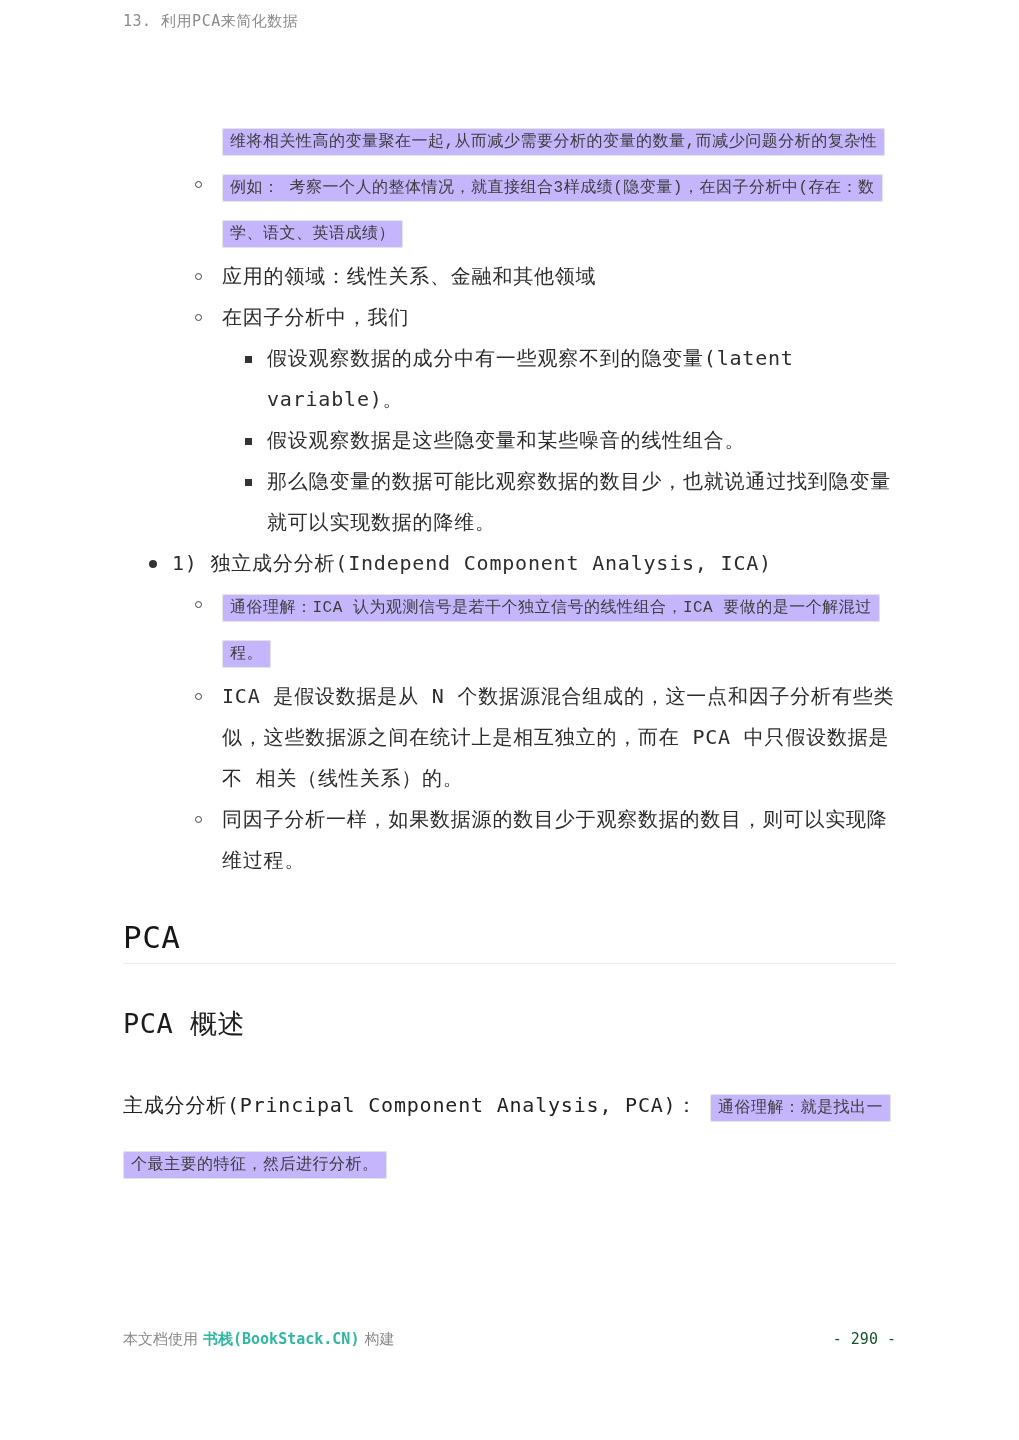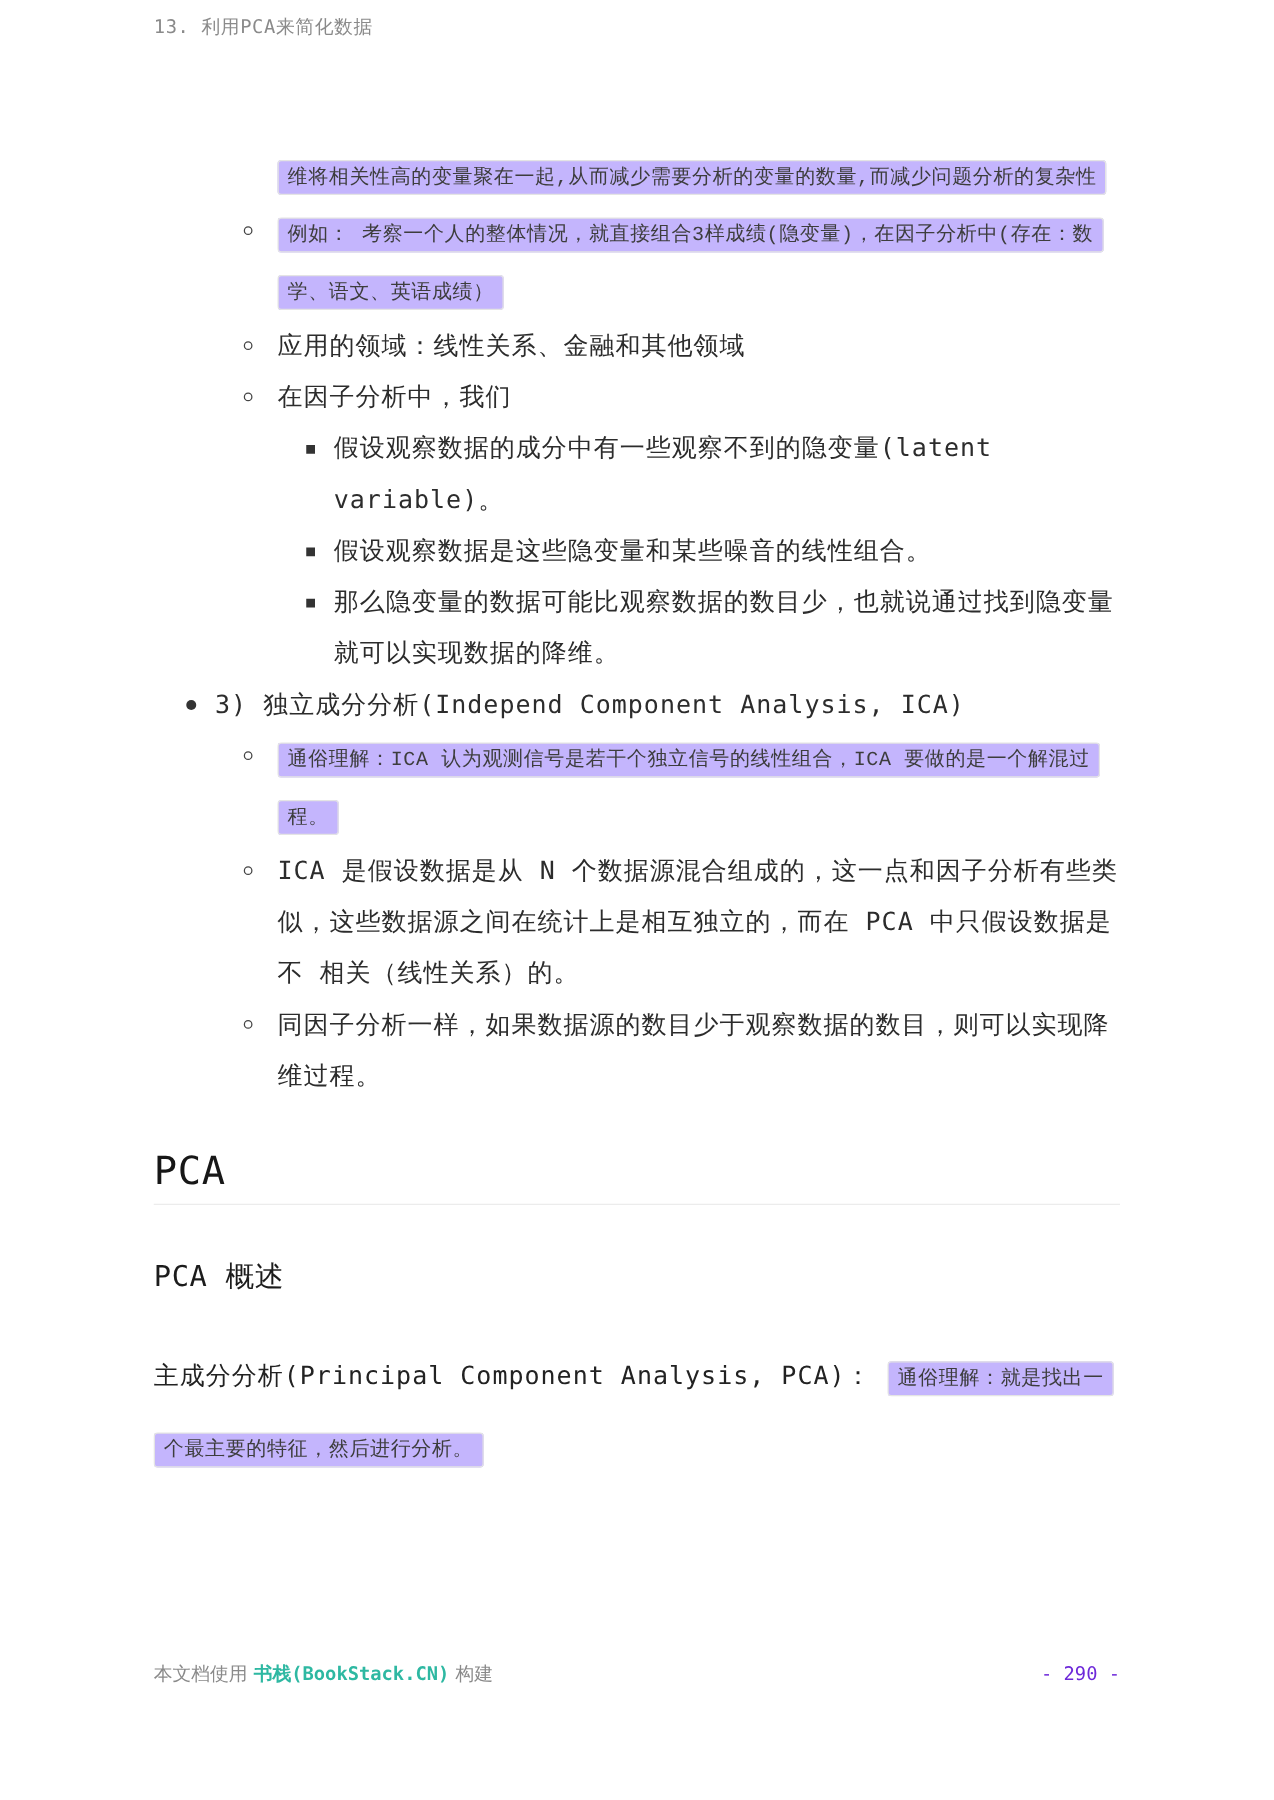--- a/index.html
+++ b/index.html
@@ -55,21 +55,21 @@
     margin-top: 38px;
     padding-bottom: 8px;
     border-bottom: 1px solid #ececec;
     font-size: 31px;
     font-weight: 500;
     color: #171717;
     letter-spacing: 0.5px;
   }
   .h2 {
     margin-top: 42px;
-    font-size: 23px;
+    font-size: 27px;
     font-weight: 500;
     color: #1c1c1c;
     letter-spacing: 0.5px;
   }
   .para {
     margin-top: 36px;
     font-size: 20px;
     line-height: 54px;
     letter-spacing: 0.8px;
     color: #222;
@@ -80,21 +80,21 @@
     left: 123px;
     right: 123px;
     top: 1330px;
     display: flex;
     justify-content: space-between;
     align-items: baseline;
     font-size: 15px;
     color: #8a8a8a;
   }
   .footer a { text-decoration: none; font-weight: bold; margin: 0 5px; }
-  .page-number { color: #6d28d9; }
+  .page-number { color: #14532d; }
 </style>
 </head>
 <body>
 
 <div class="page-header">13. 利用PCA来简化数据</div>
 
 <div class="content">
 
   <div class="li lvl2 codeline">
     <code class="inline">维将相关性高的变量聚在一起,从而减少需要分析的变量的数量,而减少问题分析的复杂性</code>
@@ -125,21 +125,21 @@
     <span>假设观察数据是这些隐变量和某些噪音的线性组合。</span>
   </div>
 
   <div class="li lvl3">
     <span class="marker square"></span>
     <span>那么隐变量的数据可能比观察数据的数目少，也就说通过找到隐变量就可以实现数据的降维。</span>
   </div>
 
   <div class="li lvl1">
     <span class="marker disc"></span>
-    <span>3) 独立成分分析(Independ Component Analysis, ICA)</span>
+    <span>1) 独立成分分析(Independ Component Analysis, ICA)</span>
   </div>
 
   <div class="li lvl2 codeline">
     <span class="marker circle"></span>
     <code class="inline">通俗理解：ICA 认为观测信号是若干个独立信号的线性组合，ICA 要做的是一个解混过程。</code>
   </div>
 
 
   <div class="li lvl2">
     <span class="marker circle"></span>

